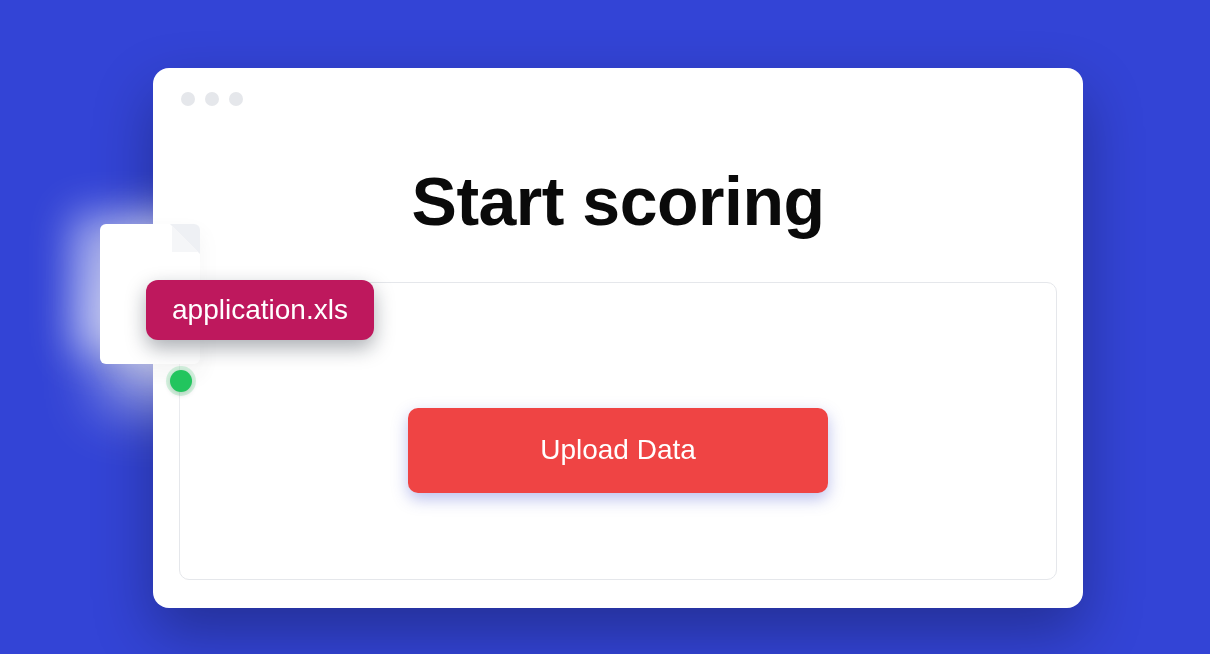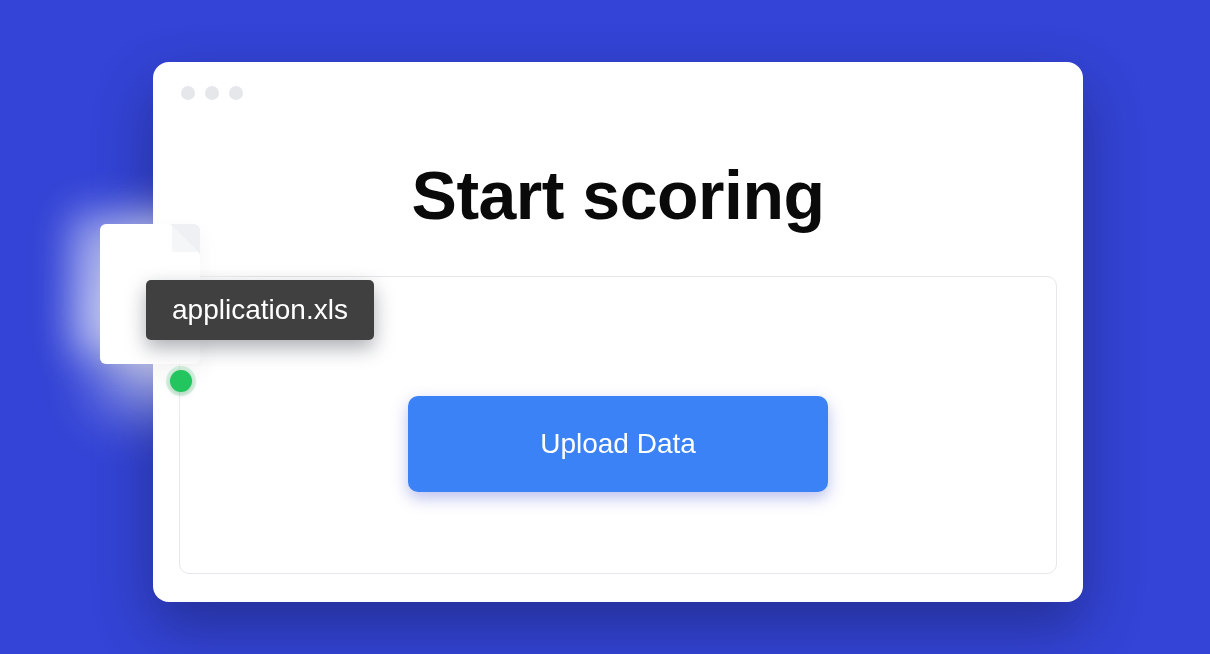--- a/index.html
+++ b/index.html
@@ -12,21 +12,21 @@
       width: 1210px;
       height: 654px;
       background: #3344d6;
       font-family: -apple-system, BlinkMacSystemFont, "Segoe UI", Helvetica, Arial, sans-serif;
       position: relative;
       overflow: hidden;
     }
 
     .window {
       position: absolute;
-      top: 62px;
+      top: 68px;
       left: 153px;
       width: 930px;
       height: 540px;
       background: #ffffff;
       border-radius: 16px;
       box-shadow: 0 25px 60px rgba(0, 0, 0, 0.3);
     }
 
     .window-controls {
       position: absolute;
@@ -66,22 +66,22 @@
       display: flex;
       flex-direction: column;
       align-items: center;
       justify-content: center;
       gap: 26px;
       padding-top: 38px;
     }
 
     .upload-button {
       width: 420px;
-      height: 96px;
-      background: #3b82f6;
+      height: 85px;
+      background: #ef4444;
       color: #ffffff;
       border: none;
       border-radius: 10px;
       font-size: 28px;
       font-weight: 500;
       cursor: pointer;
       box-shadow: 0 6px 16px rgba(57, 73, 204, 0.35);
       font-family: inherit;
     }
 
@@ -132,24 +132,24 @@
       width: 0;
       height: 0;
       border-bottom: 26px solid #f5f6f8;
       border-right: 26px solid transparent;
     }
 
     .file-label {
       position: absolute;
       top: 56px;
       left: 46px;
-      background: #404040;
+      background: #be185d;
       color: #ffffff;
       padding: 14px 26px;
-      border-radius: 5px;
+      border-radius: 12px;
       font-size: 28px;
       font-weight: 400;
       white-space: nowrap;
       box-shadow: 0 8px 20px rgba(15, 23, 38, 0.35);
       text-align: center;
     }
 
     .status-dot {
       position: absolute;
       top: 146px;

